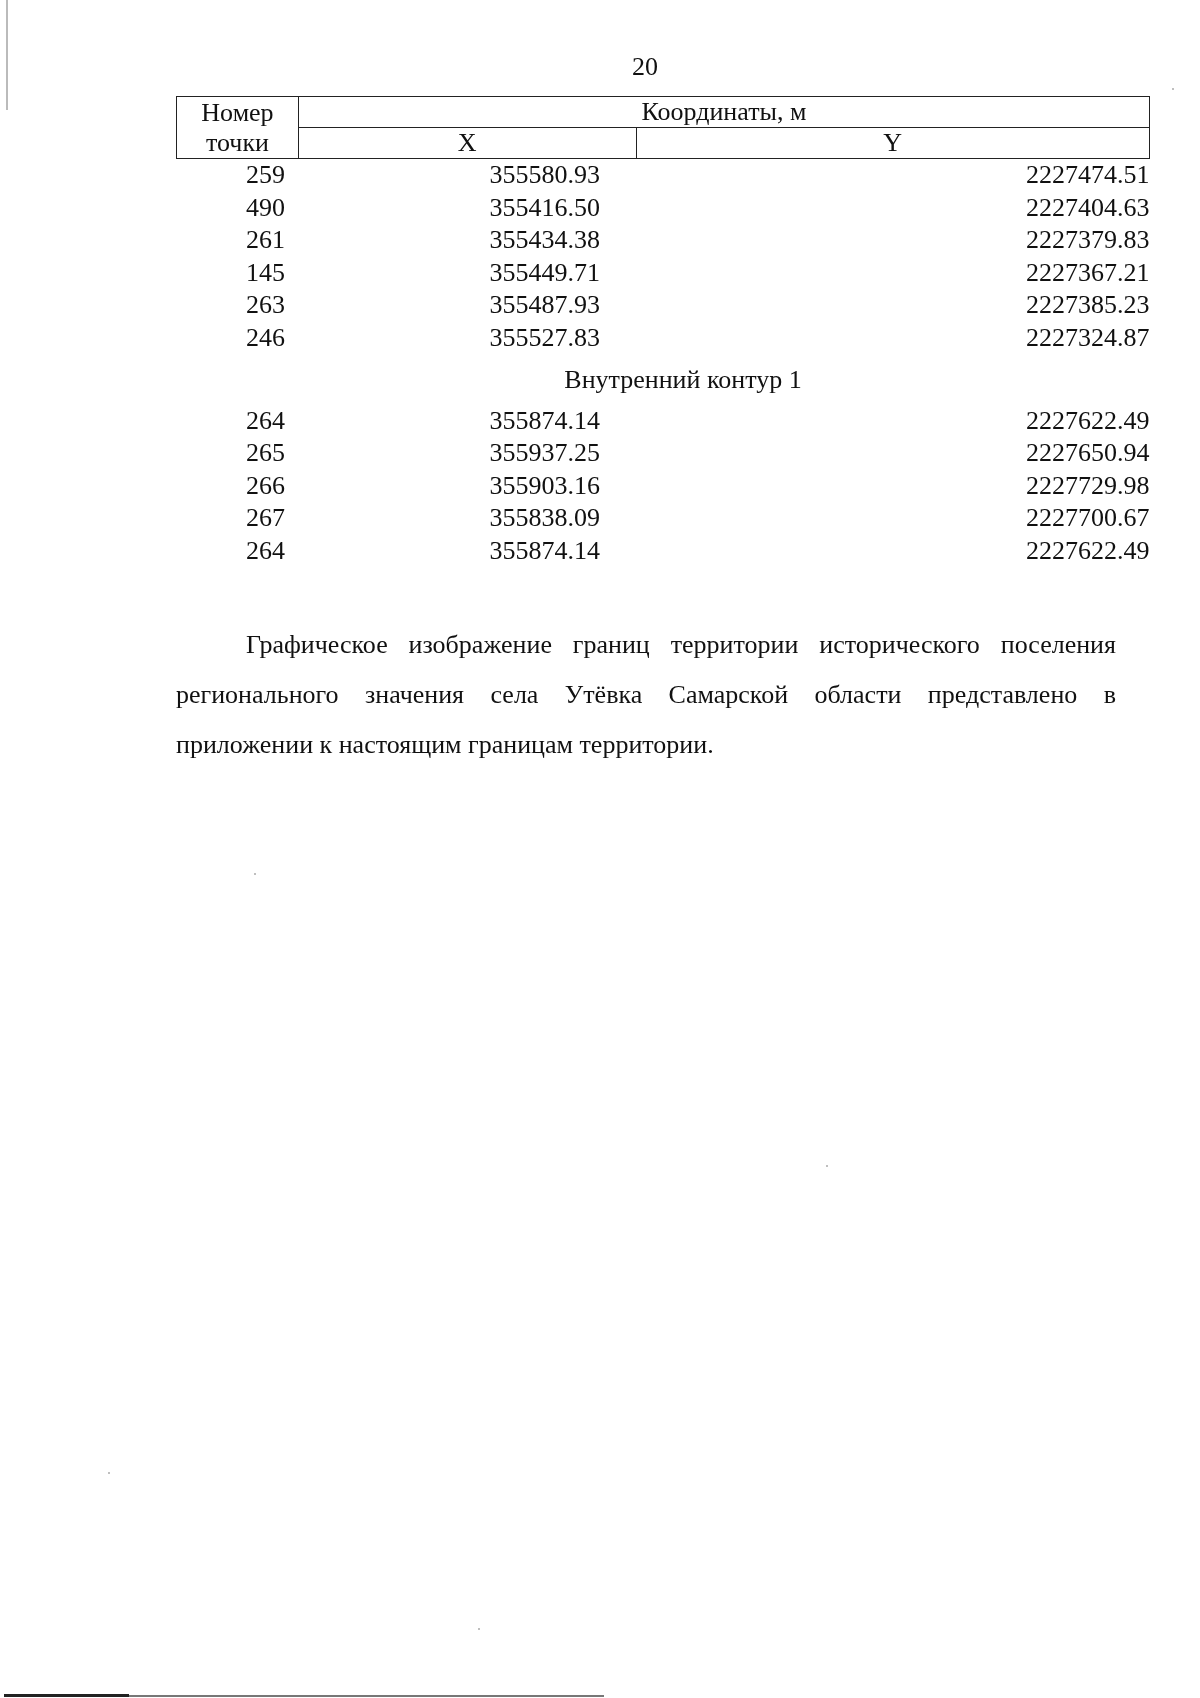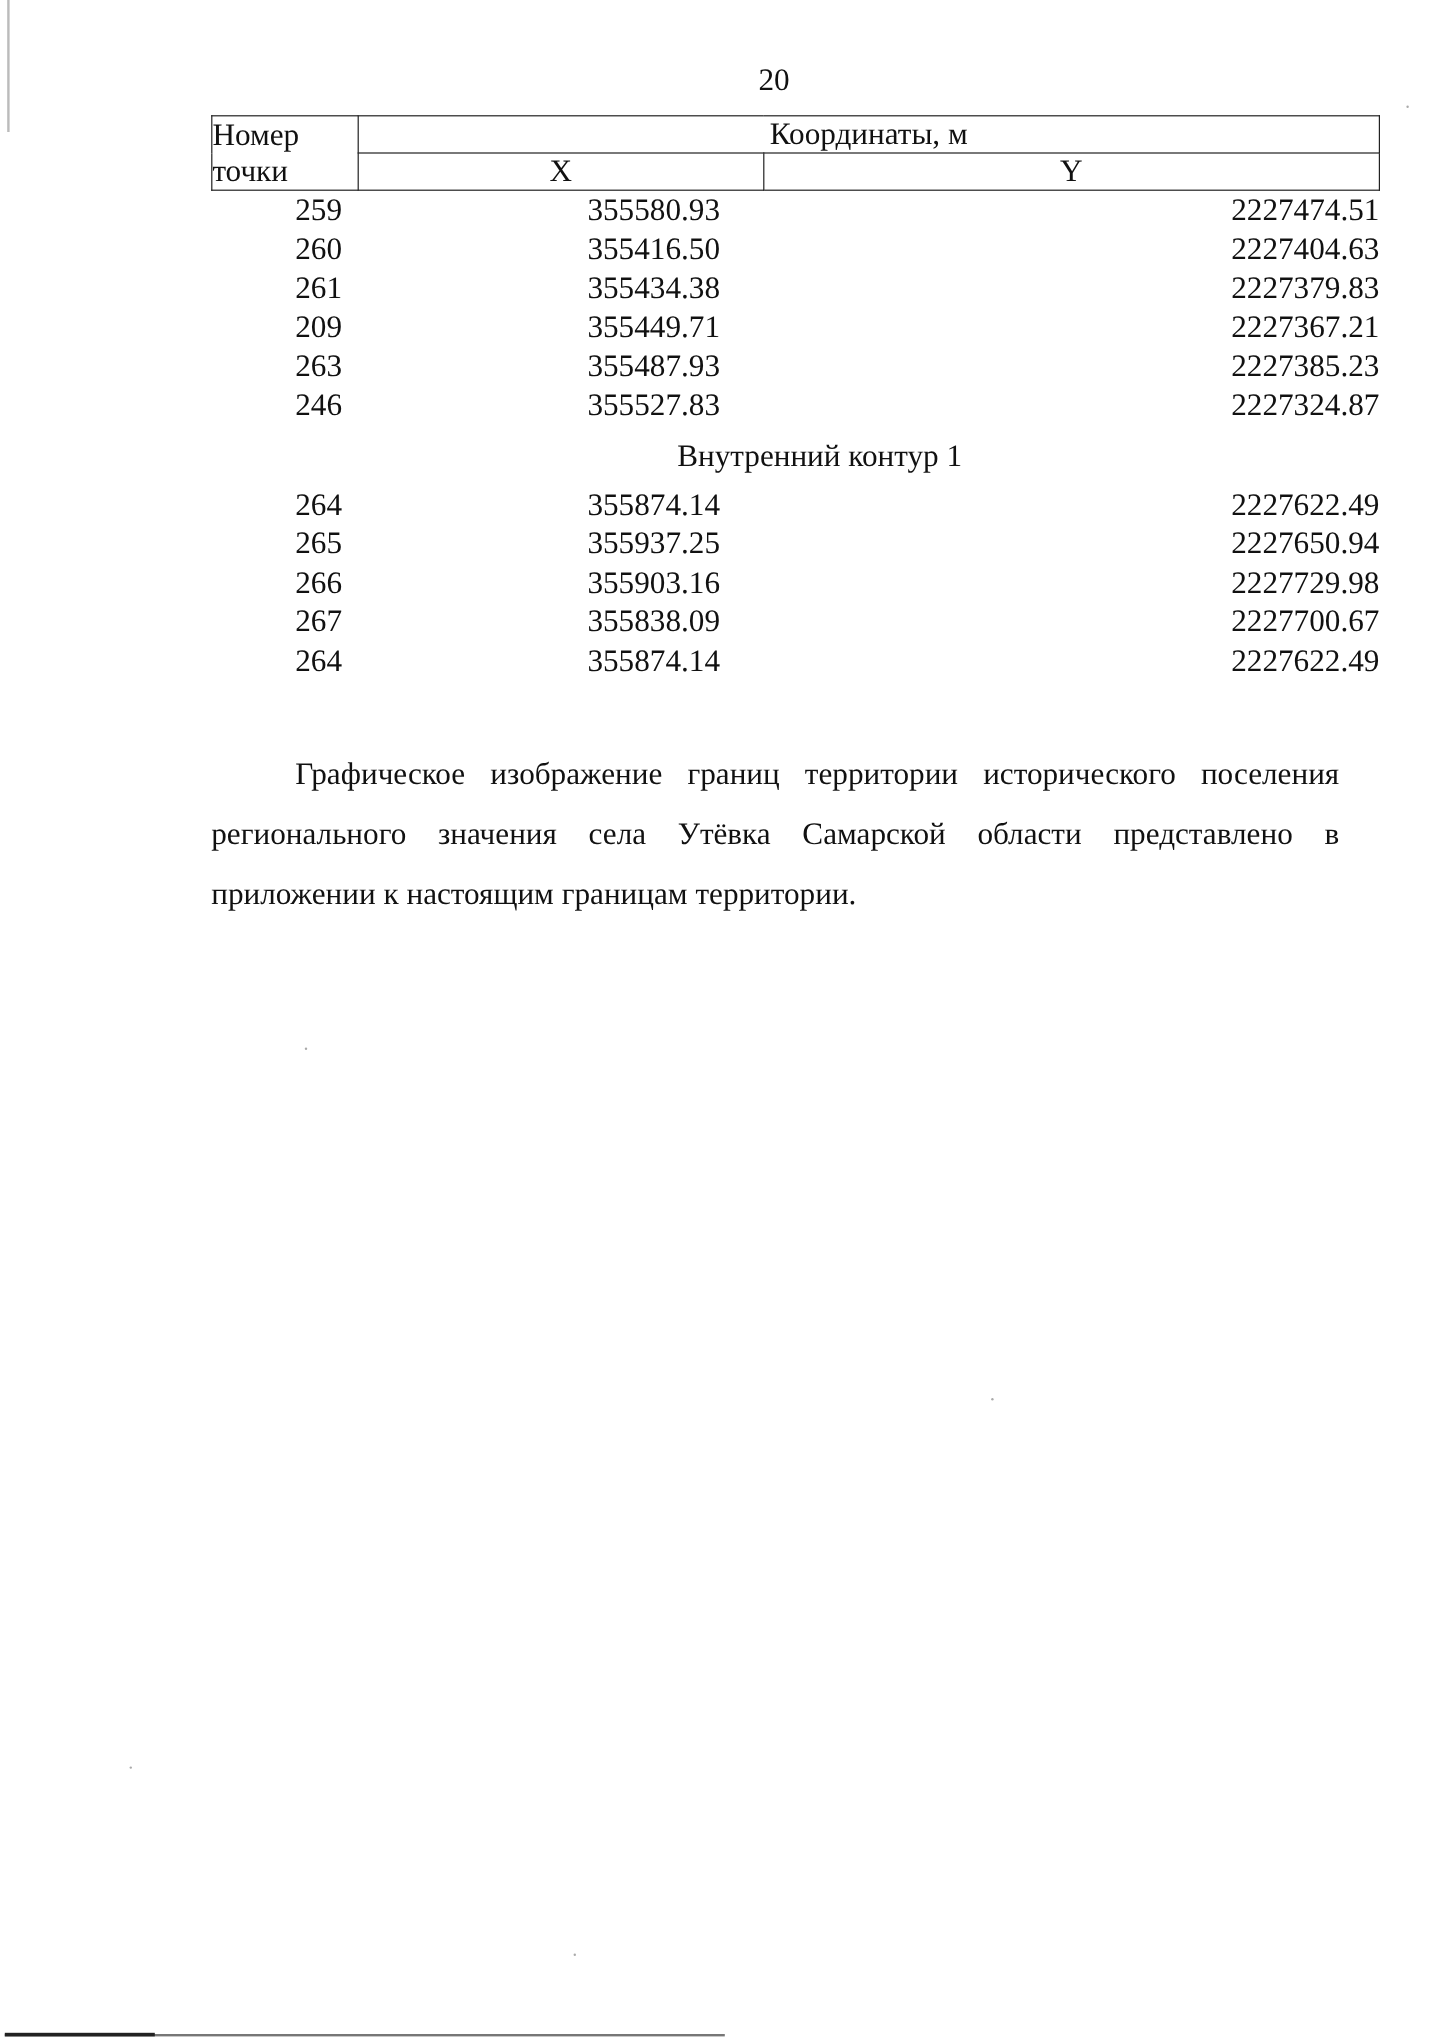--- a/index.html
+++ b/index.html
@@ -3,21 +3,21 @@
 <meta charset="utf-8">
 <style>
   html, body { margin: 0; padding: 0; background: #ffffff; }
   body { width: 1200px; height: 1698px; position: relative; overflow: hidden;
          font-family: "Liberation Serif", "DejaVu Serif", serif; color: #111; }
   .scan-edge { position: absolute; left: 6px; top: 0; width: 2px; height: 110px; background: #bbb; }
   .page-number { position: absolute; top: 52px; left: 0; width: 1290px; text-align: center; font-size: 26px; }
   .coord-table { position: absolute; left: 176px; top: 96px; width: 974px; border-collapse: collapse; font-size: 26px; }
   .coord-table th { font-weight: normal; border: 1.5px solid #222; padding: 0; height: 30px; line-height: 30px; }
   .coord-table td { border: none; height: 32.6px; line-height: 32.6px; padding: 0; }
-  .col-num { width: 156px; text-align: left; margin-left: 35px; }
+  .col-num { width: 156px; text-align: center; margin-left: 35px; }
   .col-x { width: 430px; text-align: center; }
   .td-num { text-align: center; padding-left: 56px !important; }
   .td-x { text-align: center; padding-left: 155px !important; }
   .td-y { text-align: left; padding-left: 390px !important; }
   .section-row td { text-align: center; height: 50px; line-height: 46px; padding-left: 40px !important; }
   .paragraph { position: absolute; left: 176px; top: 620px; width: 940px; font-size: 26px; line-height: 50px; text-align: justify; }
   .paragraph .first { text-indent: 70px; }
   .footer-rule { position: absolute; left: 4px; top: 1695px; width: 600px; height: 2px; background: #777; }
   .footer-rule .thick { position: absolute; left: 0; top: -1px; width: 125px; height: 3px; background: #222; }
   .speck { position: absolute; width: 2px; height: 2px; background: #aaa; border-radius: 1px; }
@@ -43,31 +43,31 @@
       <th>Y</th>
     </tr>
   </thead>
   <tbody>
     <tr>
       <td class="td-num">259</td>
       <td class="td-x">355580.93</td>
       <td class="td-y">2227474.51</td>
     </tr>
     <tr>
-      <td class="td-num">260</td>
+      <td class="td-num">490</td>
       <td class="td-x">355416.50</td>
       <td class="td-y">2227404.63</td>
     </tr>
     <tr>
       <td class="td-num">261</td>
       <td class="td-x">355434.38</td>
       <td class="td-y">2227379.83</td>
     </tr>
     <tr>
-      <td class="td-num">209</td>
+      <td class="td-num">145</td>
       <td class="td-x">355449.71</td>
       <td class="td-y">2227367.21</td>
     </tr>
     <tr>
       <td class="td-num">263</td>
       <td class="td-x">355487.93</td>
       <td class="td-y">2227385.23</td>
     </tr>
     <tr>
       <td class="td-num">246</td>

